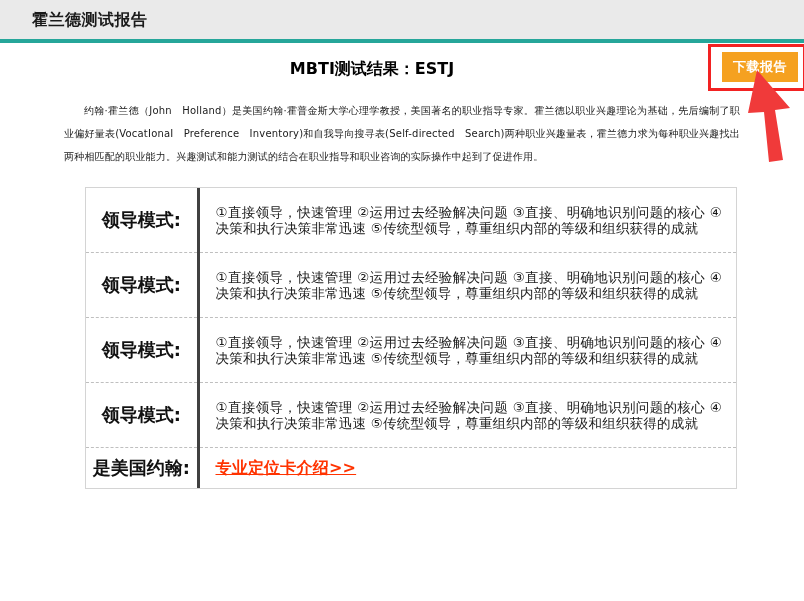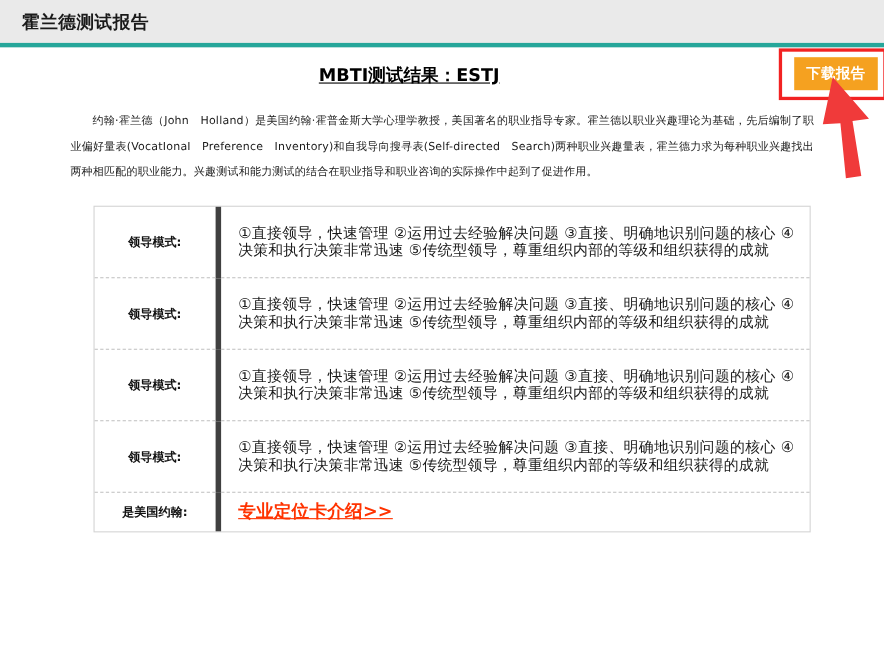--- a/index.html
+++ b/index.html
@@ -19,21 +19,21 @@
   }
 
   
   .page-header {
     width: 804px;
     height: 43px;
     background: #eaeaea;
     border-bottom: 4px solid #26a69a;
     display: flex;
     align-items: center;
-    padding-left: 20px;
+    padding-left: 32px;
   }
   .page-header-title {
     font-size: 16px;
     font-weight: bold;
     color: #1a1a1a;
     letter-spacing: 0.5px;
     line-height: 1;
   }
 
   
@@ -44,21 +44,20 @@
   .result-title {
     position: absolute;
     left: 0;
     right: 0;
     top: 16px;
     text-align: center;
     font-size: 16px;
     font-weight: bold;
     color: #000;
     padding-right: 60px;
-    text-decoration: underline;
   }
 
   
   .download-highlight {
     position: absolute;
     left: 708px;
     top: 44px;
     width: 98px;
     height: 47px;
     border: 3px solid #f22222;
@@ -118,24 +117,24 @@
     table-layout: fixed;
   }
   .report-table tr + tr .cell-label,
   .report-table tr + tr .cell-value {
     border-top: 1px dashed #bfbfbf;
   }
   .cell-label {
     width: 112px;
     text-align: center;
     vertical-align: middle;
-    font-size: 11px;
+    font-size: 18px;
     font-weight: bold;
     color: #111;
-    border-right: 5px solid #404040;
+    border-right: 3px solid #404040;
     padding: 8px 4px;
   }
   .cell-value {
     vertical-align: middle;
     font-size: 13.5px;
     line-height: 16px;
     color: #1a1a1a;
     padding: 16px 14px 16px 16px;
     text-align: justify;
     letter-spacing: 0.2px;

